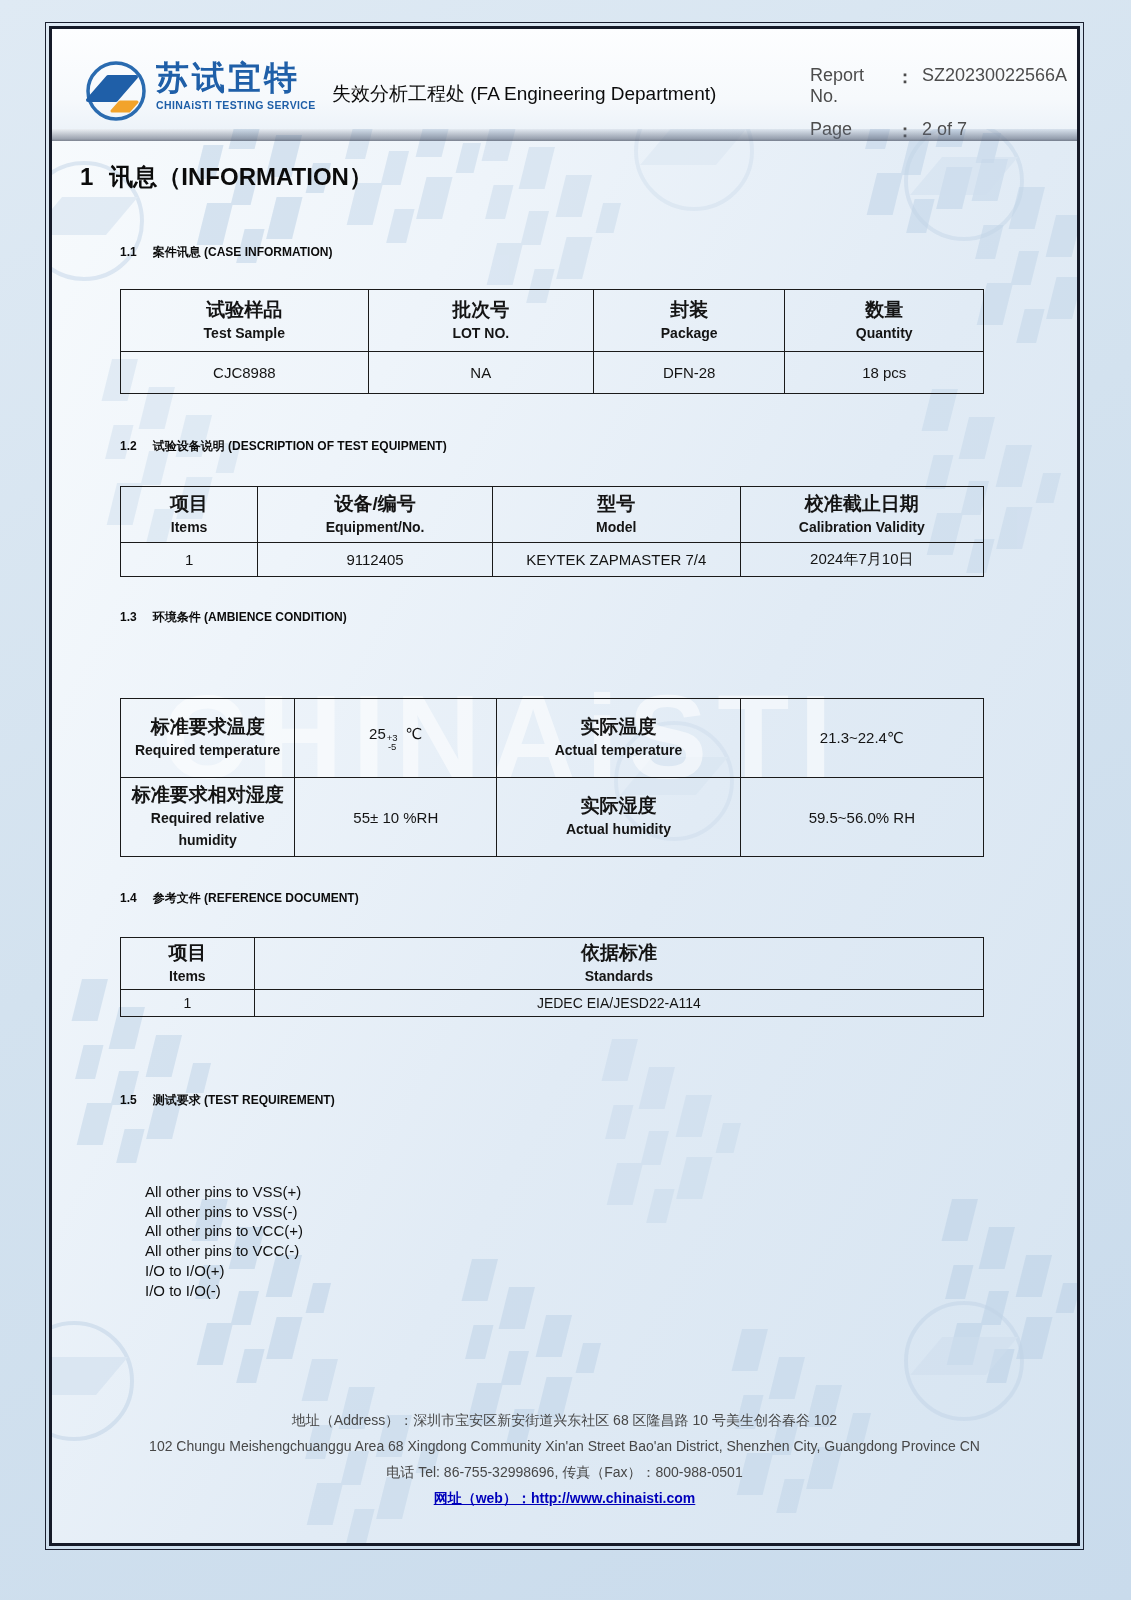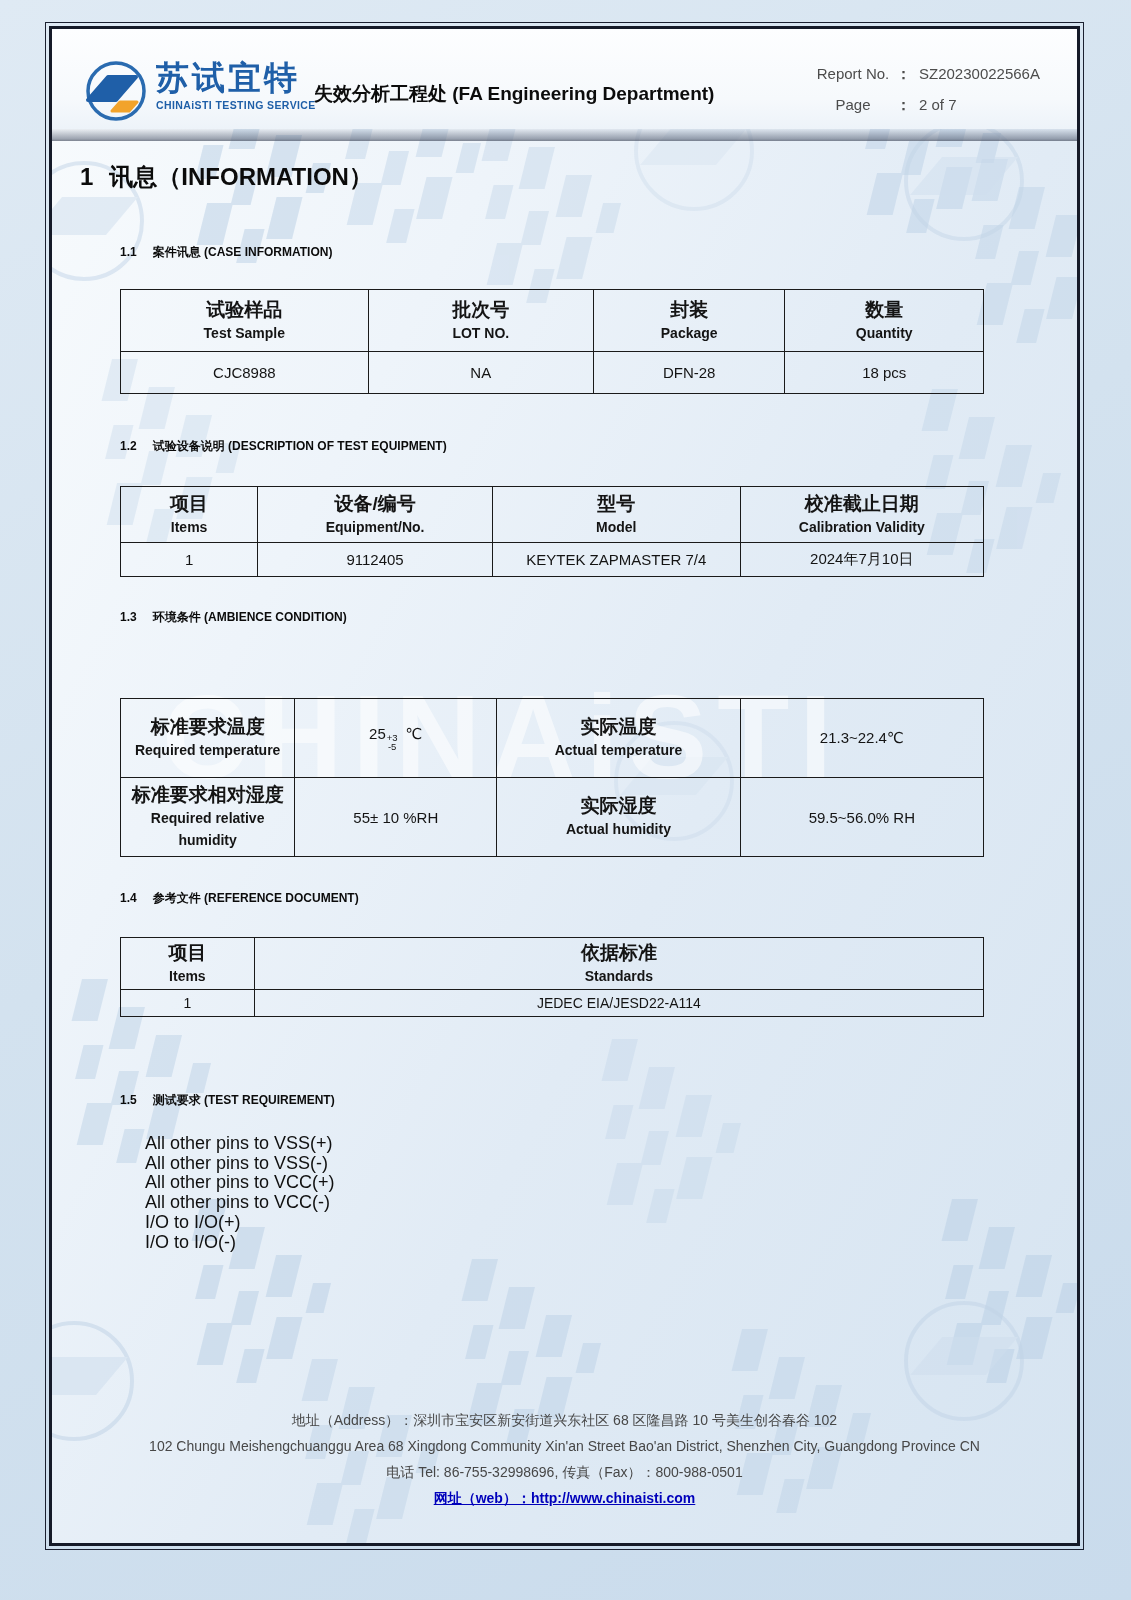--- a/index.html
+++ b/index.html
@@ -31,22 +31,22 @@
   }
   .header-band{
     position:absolute;left:0;right:0;top:100px;height:12px;z-index:3;
     background:linear-gradient(180deg,rgba(150,160,178,0.12) 0%,rgba(86,96,116,0.55) 80%,rgba(60,68,86,0.65) 100%);
   }
   .logo{position:absolute;left:32px;top:30px;display:flex;align-items:flex-start;}
   .logo-mark{width:64px;height:64px;}
   .logo-text{margin-left:8px;}
   .logo-cn{font-size:33px;font-weight:bold;color:#1f5fa8;letter-spacing:3px;line-height:38px;}
   .logo-en{font-size:10.5px;font-weight:bold;color:#1f5fa8;letter-spacing:0.4px;margin-top:2px;}
-  .dept{position:absolute;left:262px;top:52px;font-size:19px;font-weight:bold;color:#0c0c0c;}
-  .report-meta{position:absolute;left:758px;top:36px;width:260px;font-size:15px;color:#4c4c4c;text-align:center;}
+  .dept{position:absolute;left:280px;top:52px;font-size:19px;font-weight:normal;color:#0c0c0c;}
+  .report-meta{position:absolute;left:758px;top:36px;width:260px;font-size:18px;color:#4c4c4c;}
   .meta-row{display:flex;margin-bottom:12px;}
   .meta-row .lbl{width:86px;}
   .meta-row .colon{font-weight:bold;margin-right:8px;}
   
   .h1,.h2{position:absolute;z-index:2;font-weight:bold;color:#0b0b0b;white-space:nowrap;}
   .h1{left:28px;font-size:24px;}
   .h2{left:68px;font-size:12px;}
   .h-num{margin-right:16px;}
   
   table.rpt{
@@ -62,21 +62,21 @@
   .datacell{font-size:15px;font-weight:normal;}
   .small-data{font-size:14px;}
   .t11{top:260px;} .t11 .hrow{height:62px;} .t11 .drow{height:42px;}
   .t12{top:457px;} .t12 .hrow{height:56px;} .t12 .drow{height:34px;}
   .t13{top:621px;margin-top:48px;} .t13 tr{height:79px;}
   .t14{top:908px;} .t14 .hrow{height:52px;} .t14 .drow{height:27px;}
   .supsub{display:inline-flex;flex-direction:column;vertical-align:-2px;margin-left:1px;margin-right:3px;}
   .supsub span{font-size:9.5px;line-height:9px;font-weight:normal;}
   .unit{margin-left:5px;}
   
-  .req-list{position:absolute;left:93px;top:1105px;z-index:2;font-size:18px;line-height:19.7px;color:#101010;}
+  .req-list{position:absolute;left:93px;top:1153px;z-index:2;font-size:15px;line-height:19.7px;color:#101010;}
   
   .footer{position:absolute;left:0;right:0;top:1378px;z-index:2;text-align:center;color:#474747;}
   .footer .fline{font-size:14px;line-height:26px;}
   .footer .weblink{
     font-size:14px;font-weight:bold;color:#0000bb;text-decoration:underline;cursor:pointer;
   }
 </style>
 </head>
 <body>
 

